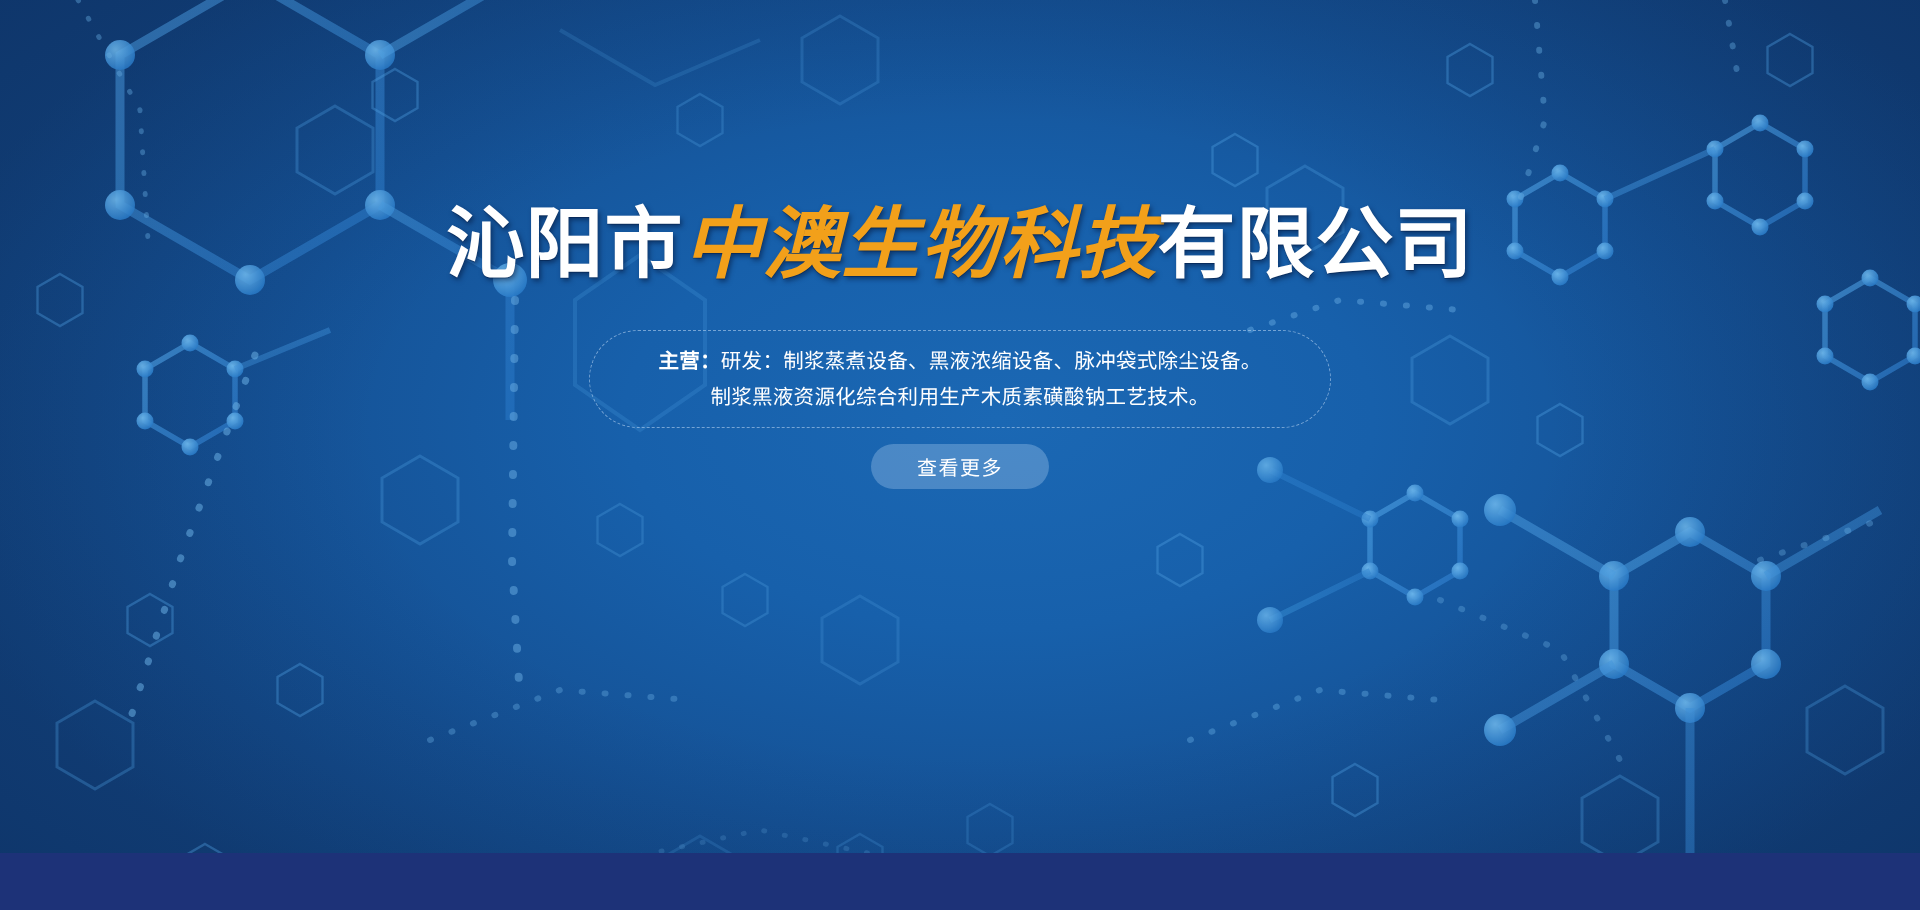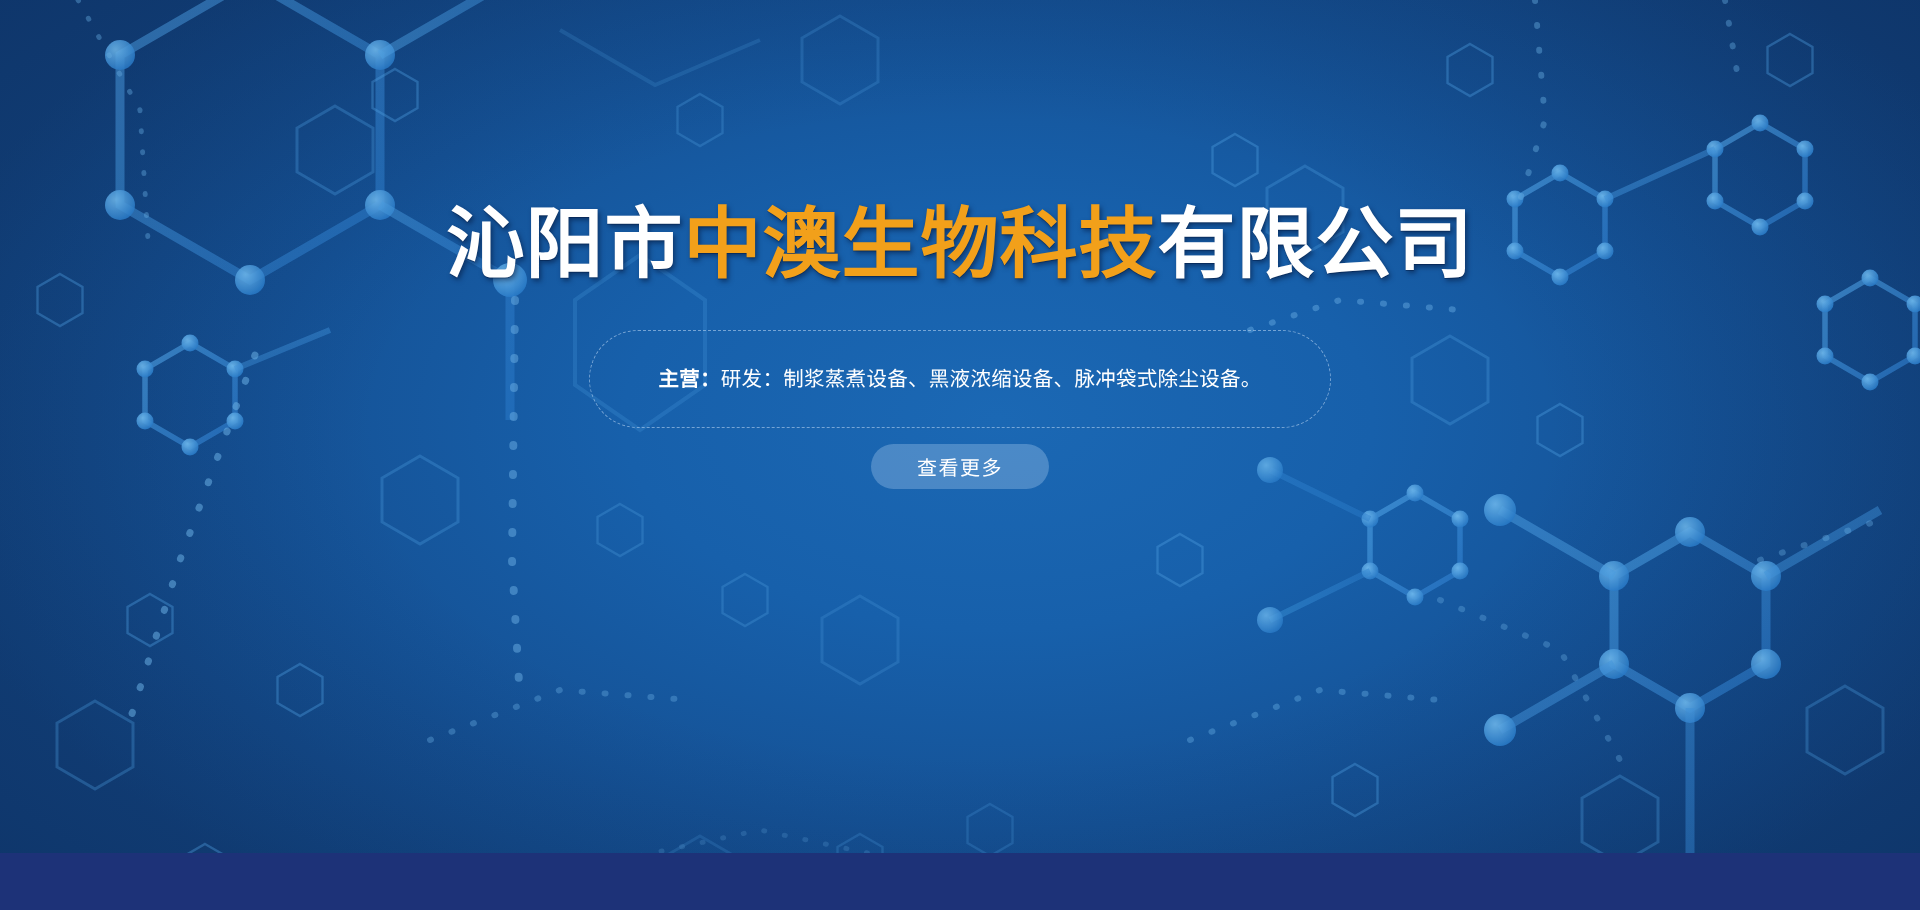--- a/index.html
+++ b/index.html
@@ -53,21 +53,21 @@
   .title{
     margin-top:205px;
     font-size:78px;
     line-height:1;
     font-weight:bold;
     letter-spacing:1px;
     white-space:nowrap;
     color:#ffffff;
     text-shadow:2px 3px 5px rgba(3,22,58,.55), 0 1px 0 rgba(3,22,58,.4);
   }
-  .title .accent{color:#F2A01A;}
+  .title .accent{color:#F2A01A;font-style:italic;}
 
   .tagline-box{
     margin-top:47px;
     width:742px;
     min-height:98px;
     border:1px dashed rgba(175,205,238,.62);
     border-radius:52px;
     display:flex;
     flex-direction:column;
     align-items:center;
@@ -249,20 +249,21 @@
   <div class="content">
 
     <h1 class="title">
       <span>沁阳市</span><span class="accent">中澳生物科技</span><span>有限公司</span>
     </h1>
 
     <div class="tagline-box">
       <div class="tagline-line">
         <span class="lead">主营：</span><span>研发：制浆蒸煮设备、黑液浓缩设备、脉冲袋式除尘设备。</span>
       </div>
+      <div class="tagline-line">制浆黑液资源化综合利用生产木质素磺酸钠工艺技术。</div>
     </div>
 
     <button class="more-btn">查看更多</button>
 
   </div>
 
   <div class="bottom-band"></div>
 
 </div>
 

